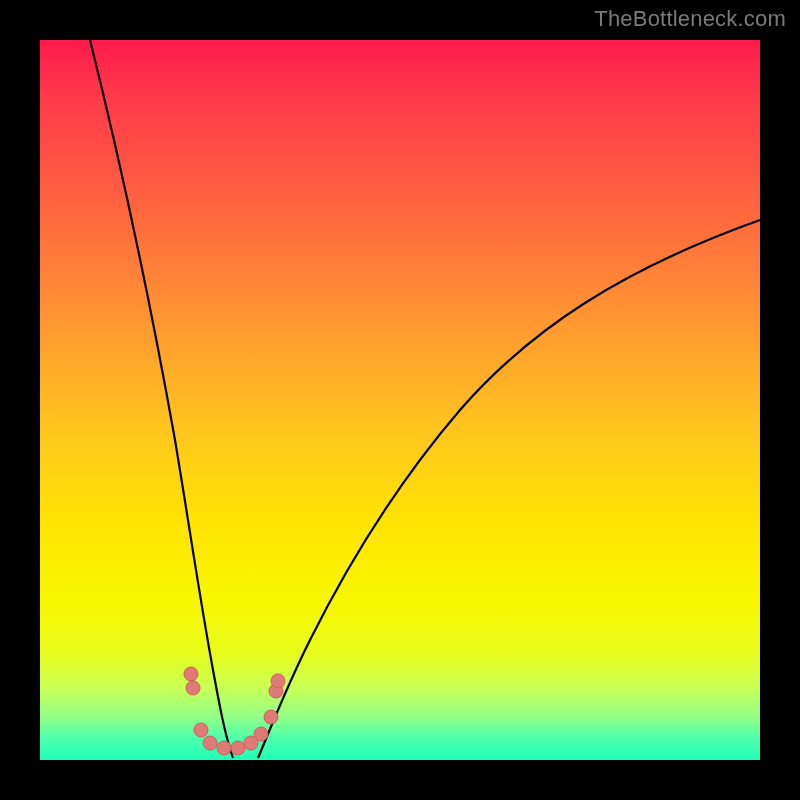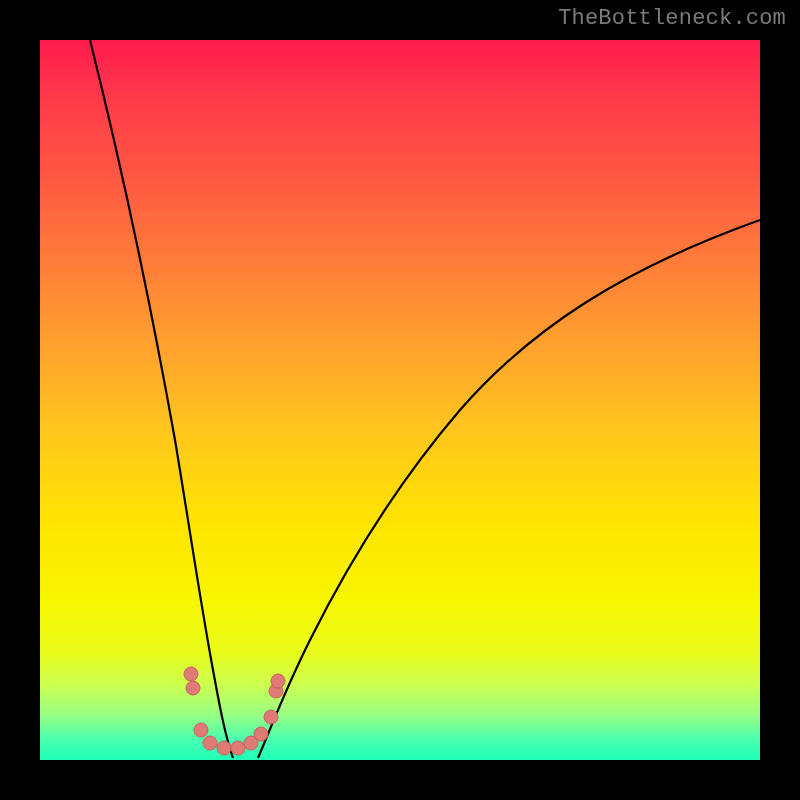--- a/index.html
+++ b/index.html
@@ -11,21 +11,20 @@
     font-family: Arial, Helvetica, sans-serif;
     overflow: hidden;
   }
   .frame {
     position: absolute;
     left: 0;
     top: 0;
     width: 800px;
     height: 800px;
     background: #000;
-    font-family: Liberation Mono, monospace;
   }
   .plot-area {
     position: absolute;
     left: 40px;
     top: 40px;
     width: 720px;
     height: 720px;
     background: linear-gradient(to bottom,
       #ff1a4d 0%,
       #ff3a4a 8%,

